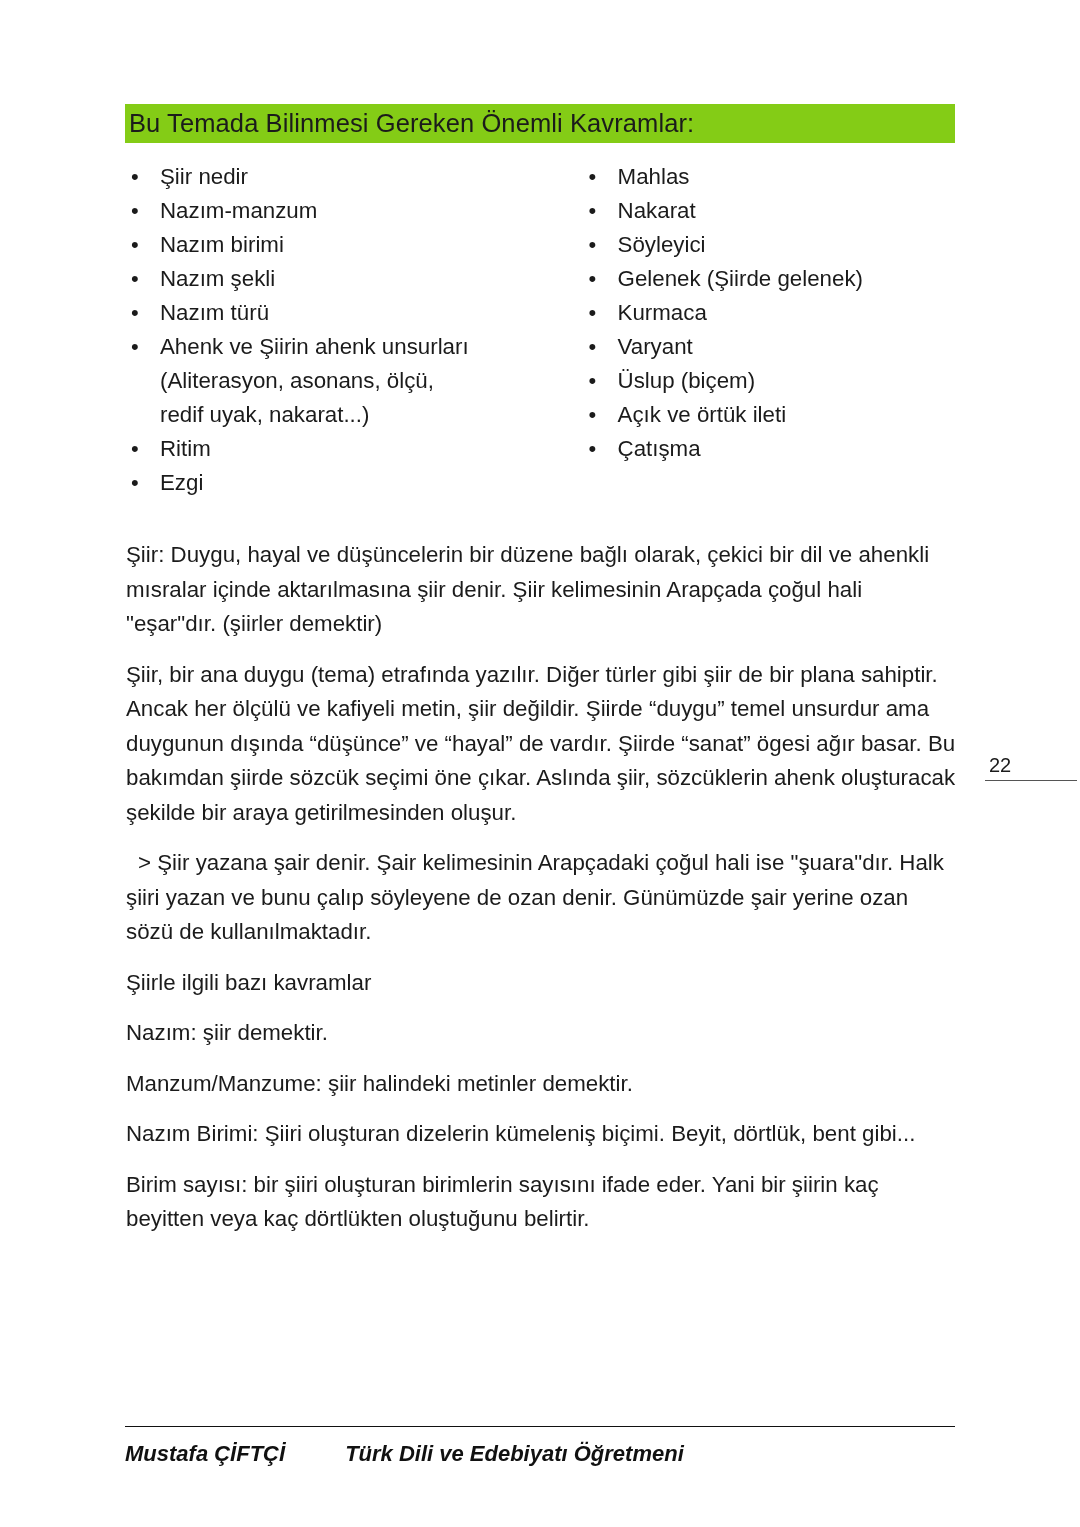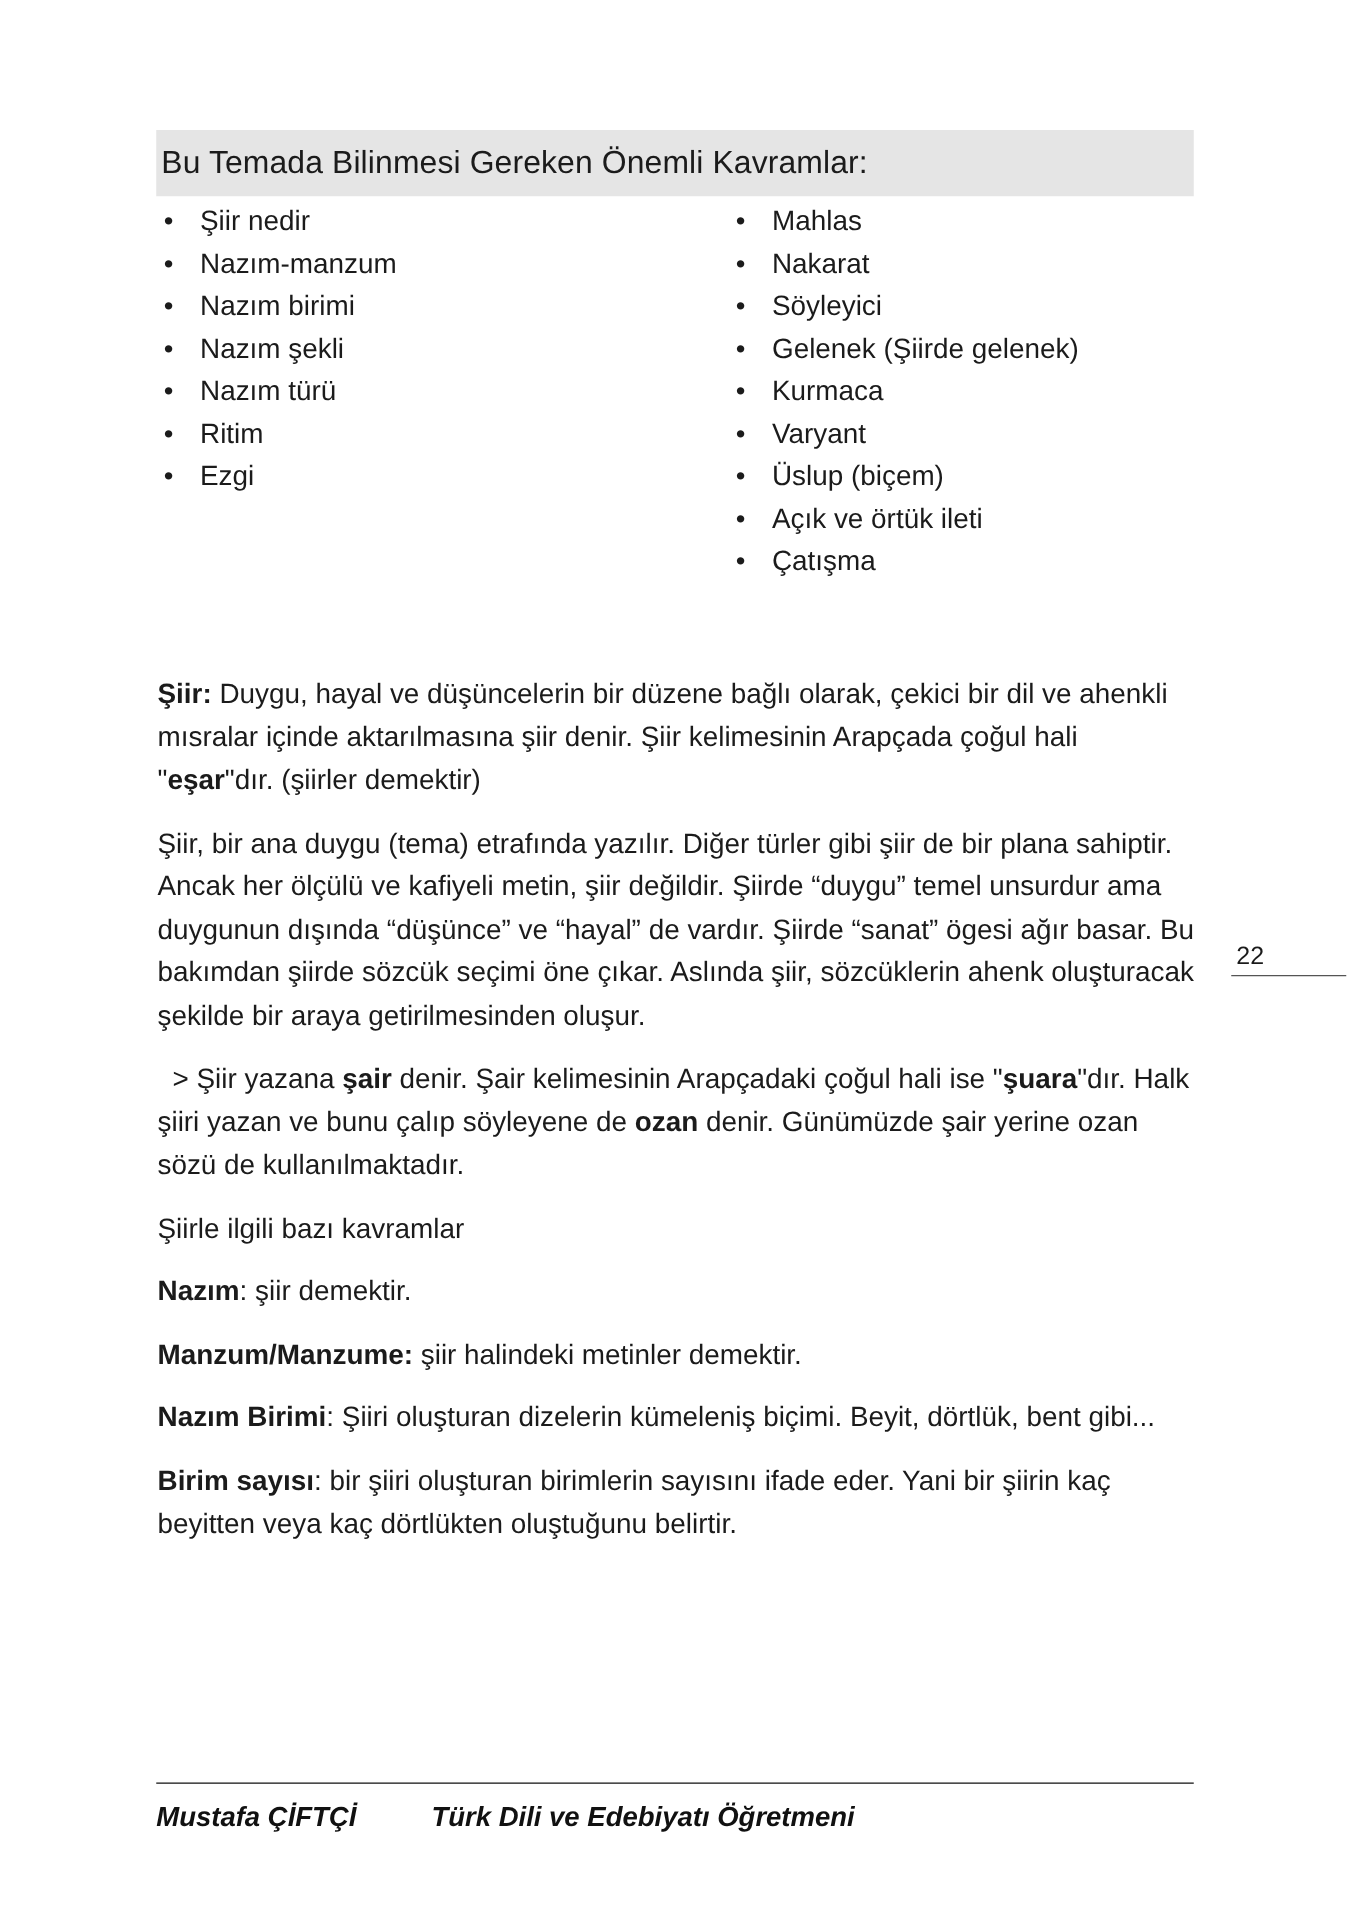--- a/index.html
+++ b/index.html
@@ -22,22 +22,22 @@
     inset: 0;
     background: #ffffff;
   }
 
   
   .kavram-banner {
     position: absolute;
     left: 125px;
     top: 104px;
     width: 830px;
-    height: 53px;
-    background: #e5e5e5;
+    height: 39px;
+    background: #84cc16;
     display: flex;
     align-items: center;
   }
   .kavram-banner .banner-text {
     padding-left: 4px;
     font-size: 25.5px;
     line-height: 1;
     color: #1b1b1b;
     letter-spacing: 0.1px;
     white-space: nowrap;
@@ -88,21 +88,21 @@
     width: 830px;
   }
   p.para {
     margin: 0 0 16px 0;
     font-size: 22.3px;
     line-height: 34.5px;
     color: #1b1b1b;
     text-align: left;
   }
   p.para:last-child { margin-bottom: 0; }
-  b, strong { font-weight: bold; }
+  b, strong { font-weight: normal; }
 
   .arrow-para {
     text-indent: 12px;
   }
 
   .heading-line {
     margin: 0 0 16px 0;
     font-size: 22.3px;
     line-height: 34.5px;
     font-weight: normal;
@@ -164,20 +164,23 @@
   </div>
 
   <div class="kavram-cols">
     <div class="kavram-col left">
       <ul class="bullets">
         <li>Şiir nedir</li>
         <li>Nazım-manzum</li>
         <li>Nazım birimi</li>
         <li>Nazım şekli</li>
         <li>Nazım türü</li>
+        <li>Ahenk ve Şiirin ahenk unsurları
+(Aliterasyon, asonans, ölçü,
+redif uyak, nakarat...)</li>
         <li>Ritim</li>
         <li>Ezgi</li>
       </ul>
     </div>
     <div class="kavram-col right">
       <ul class="bullets">
         <li>Mahlas</li>
         <li>Nakarat</li>
         <li>Söyleyici</li>
         <li>Gelenek (Şiirde gelenek)</li>

